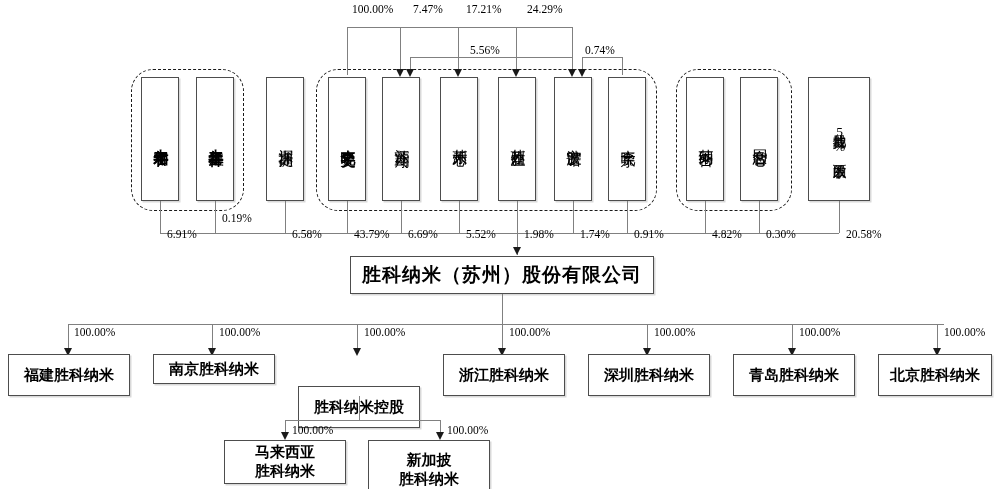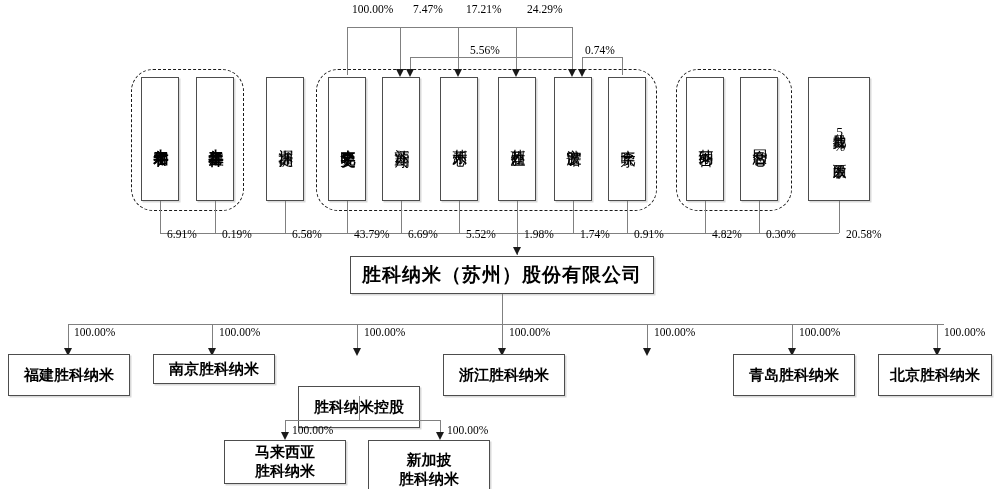--- a/index.html
+++ b/index.html
@@ -161,21 +161,21 @@
   <div class="ln v" style="left:627px;top:201px;height:32px;"></div>
   <div class="ln v" style="left:705px;top:201px;height:32px;"></div>
   <div class="ln v" style="left:759px;top:201px;height:32px;"></div>
   <div class="ln v" style="left:839px;top:201px;height:32px;"></div>
 
   <div class="ln h" style="left:160px;top:233px;width:679px;"></div>
   <div class="ln v" style="left:517px;top:233px;height:22px;"></div>
   <div class="arw" style="left:513px;top:247px;"></div>
 
   <div class="pct" style="left:167px;top:228px;">6.91%</div>
-  <div class="pct" style="left:222px;top:228px;text-align:right;">0.19%</div>
+  <div class="pct" style="left:222px;top:212px;text-align:right;">0.19%</div>
   <div class="pct" style="left:292px;top:228px;">6.58%</div>
   <div class="pct" style="left:354px;top:228px;">43.79%</div>
   <div class="pct" style="left:408px;top:228px;">6.69%</div>
   <div class="pct" style="left:466px;top:228px;">5.52%</div>
   <div class="pct" style="left:524px;top:228px;">1.98%</div>
   <div class="pct" style="left:580px;top:228px;">1.74%</div>
   <div class="pct" style="left:634px;top:228px;">0.91%</div>
   <div class="pct" style="left:712px;top:228px;">4.82%</div>
   <div class="pct" style="left:766px;top:228px;">0.30%</div>
   <div class="pct" style="left:846px;top:228px;">20.58%</div>
@@ -215,20 +215,23 @@
   </div>
   <div class="box shadow" style="left:153px;top:354px;width:122px;height:30px;">
     <span class="htext">南京胜科纳米</span>
   </div>
   <div class="box shadow" style="left:298px;top:354px;width:122px;height:42px;margin-top:32px;">
     <span class="htext">胜科纳米控股</span>
   </div>
   <div class="box shadow" style="left:443px;top:354px;width:122px;height:42px;">
     <span class="htext">浙江胜科纳米</span>
   </div>
+  <div class="box shadow" style="left:588px;top:354px;width:122px;height:42px;">
+    <span class="htext">深圳胜科纳米</span>
+  </div>
   <div class="box shadow" style="left:733px;top:354px;width:122px;height:42px;">
     <span class="htext">青岛胜科纳米</span>
   </div>
   <div class="box shadow" style="left:878px;top:354px;width:114px;height:42px;">
     <span class="htext">北京胜科纳米</span>
   </div>
 
   <div class="ln v" style="left:359px;top:396px;height:24px;"></div>
   <div class="ln h" style="left:285px;top:420px;width:155px;"></div>
 

